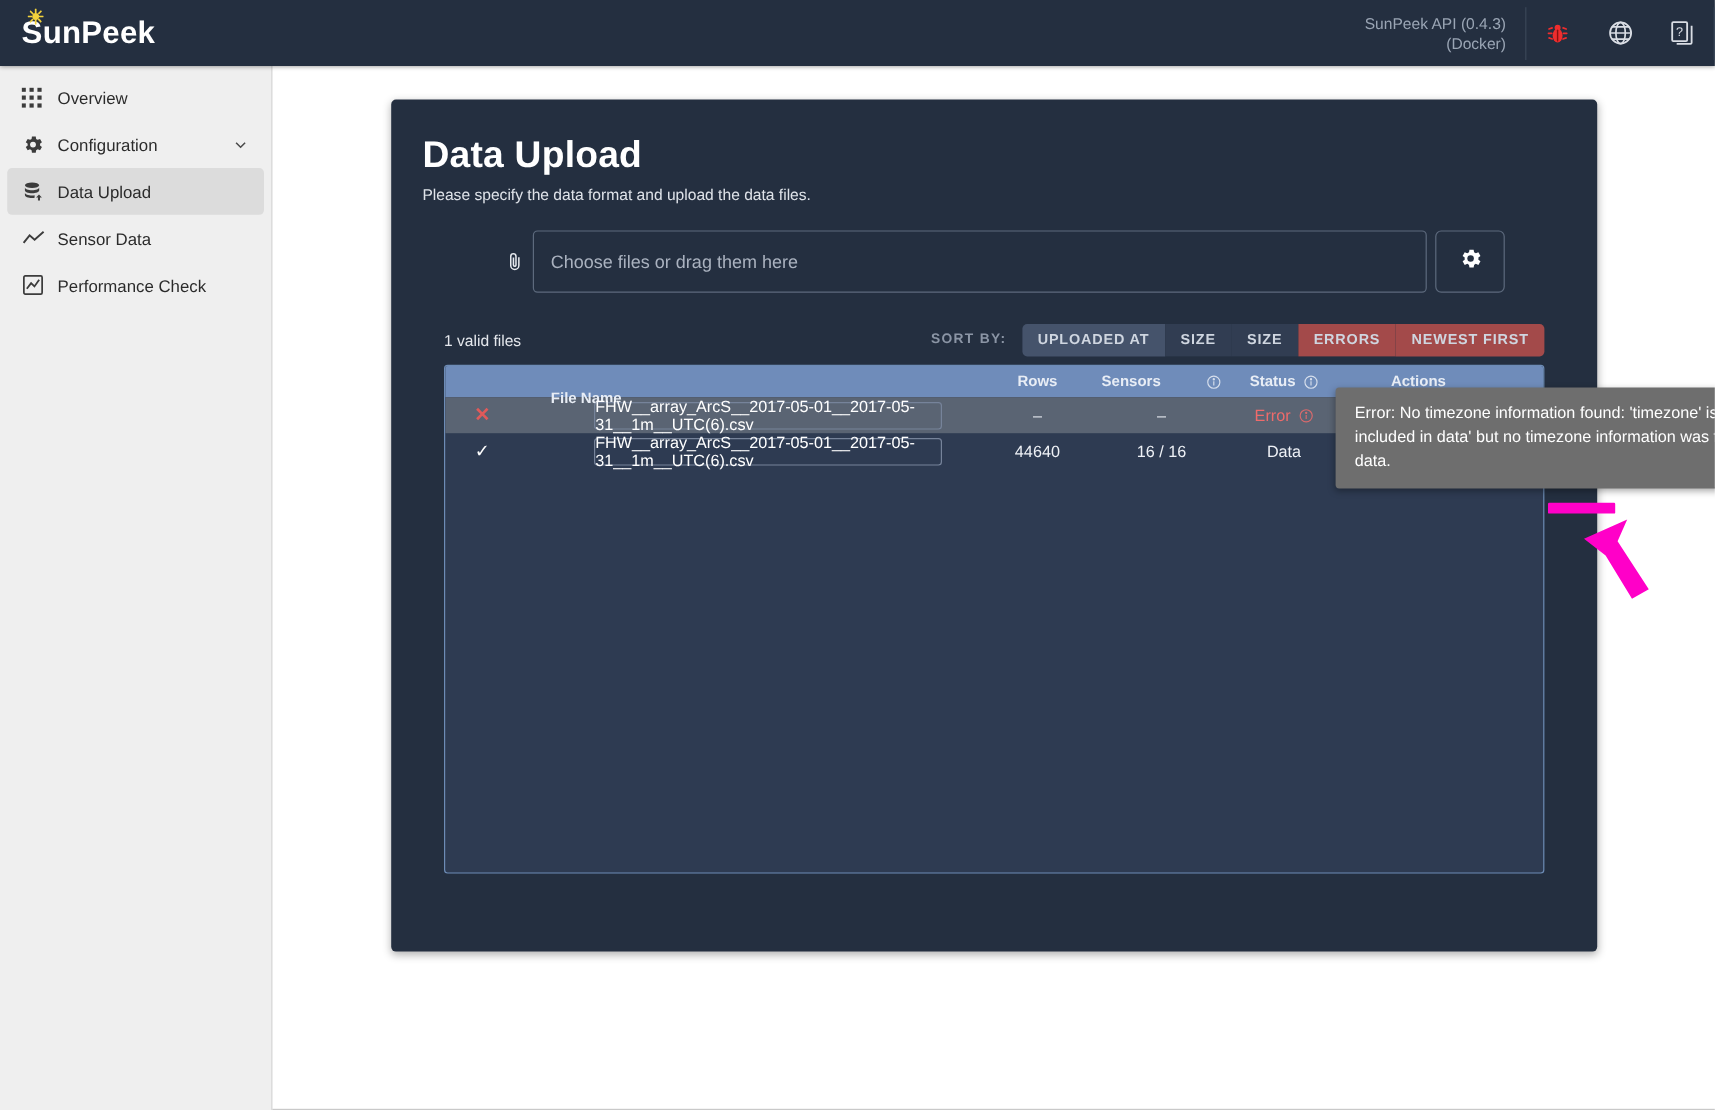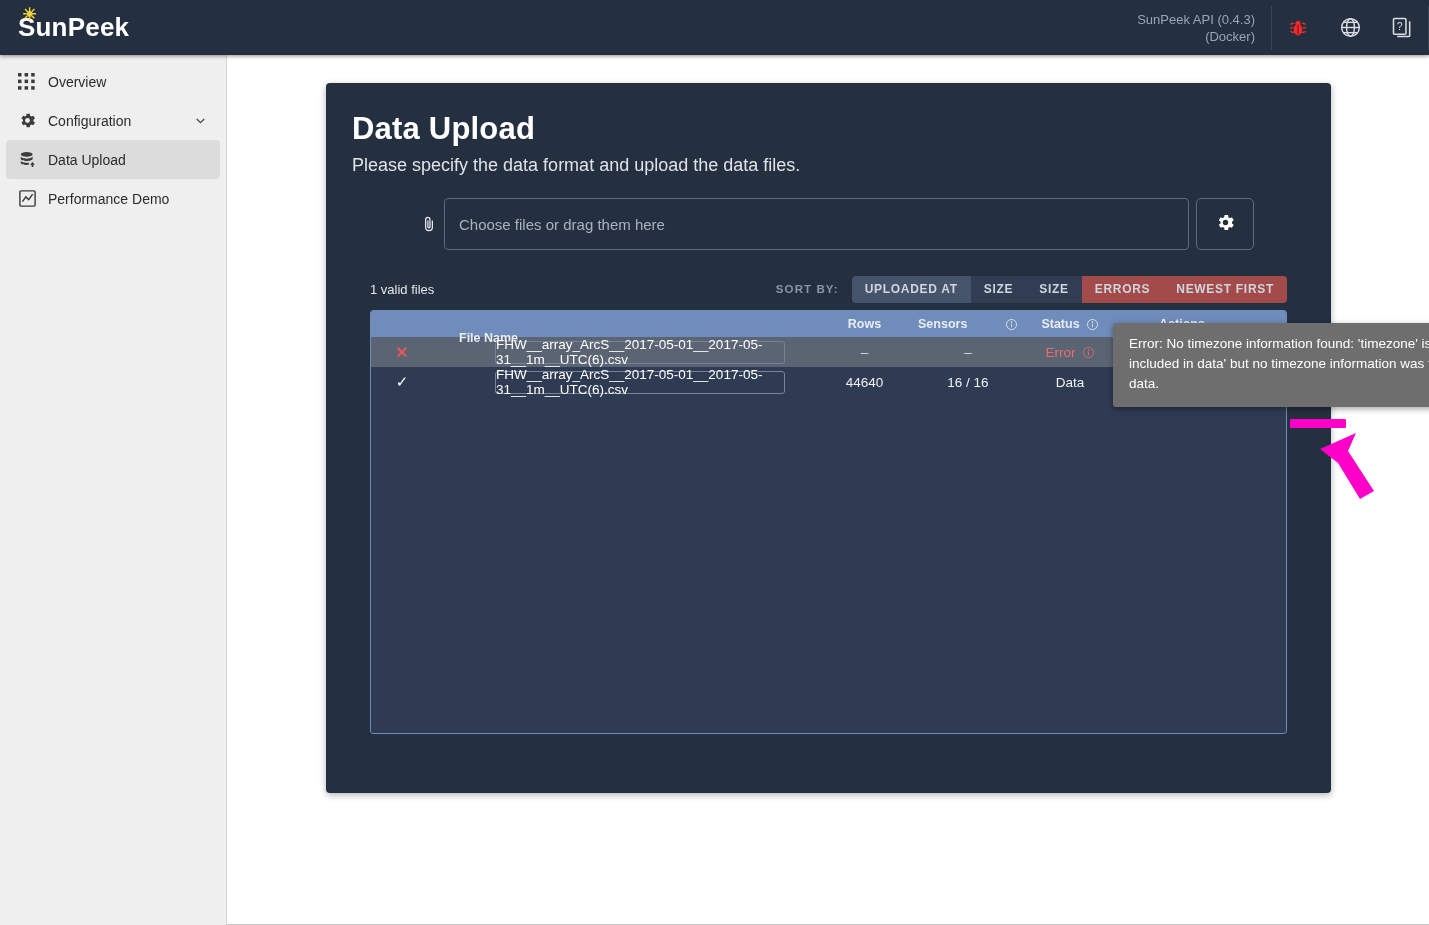--- a/index.html
+++ b/index.html
@@ -92,21 +92,21 @@
     width: 1005px; height: 710px;
     background: #242f40;
     border-radius: 4px;
     box-shadow: 0 2px 7px rgba(0,0,0,.3);
   }
   .panel-title {
     color: #ffffff; font-size: 31px; font-weight: bold;
     padding: 28px 0 0 26px; letter-spacing: .2px;
   }
   .panel-sub {
-    color: #dfe3e9; font-size: 18px; padding: 8px 0 0 26px;
+    color: #dfe3e9; font-size: 13px; padding: 8px 0 0 26px;
   }
 
   
   .picker-row {
     display: flex; align-items: center;
     margin: 22px 0 0 88px;
   }
   .clip {
     width: 30px; display: flex; justify-content: center; align-items: center;
     color: #e6e9ee;
@@ -318,29 +318,37 @@
       <svg width="19" height="19" viewBox="0 0 24 24" fill="#3c3c3c">
         <ellipse cx="11" cy="5.5" rx="7.5" ry="2.9"></ellipse>
         <path d="M3.5 8v3c0 1.6 3.4 2.9 7.5 2.9s7.5-1.3 7.5-2.9V8c0 1.6-3.4 2.9-7.5 2.9S3.5 9.6 3.5 8z"></path>
         <path d="M3.5 13v3c0 1.6 3.4 2.9 7.5 2.9 1 0 1.9-.1 2.7-.2V16c-.8.1-1.7.2-2.7.2-4.1 0-7.5-1.3-7.5-2.9z"></path>
         <path d="M18.3 15.3l3.1 3.2h-2v3h-2.2v-3h-2z"></path>
       </svg>
     </span>
     <span class="nav-label">Data Upload</span>
   </div>
 
+  <div class="nav-item">
+    <span class="nav-ico">
+      <svg width="20" height="20" viewBox="0 0 24 24" fill="none" stroke="#3c3c3c" stroke-width="1.9">
+        <polyline points="2,16 8,8.5 13,13 22,5"></polyline>
+      </svg>
+    </span>
+    <span class="nav-label">Sensor Data</span>
+  </div>
 
   <div class="nav-item">
     <span class="nav-ico">
       <svg width="19" height="19" viewBox="0 0 24 24" fill="none" stroke="#3c3c3c" stroke-width="1.8">
         <rect x="2.4" y="2.4" width="19.2" height="19.2" rx="1.4"></rect>
         <polyline points="5.5,16 10,10 13.5,13.5 18.5,6.5" stroke-width="1.9"></polyline>
       </svg>
     </span>
-    <span class="nav-label">Performance Demo</span>
+    <span class="nav-label">Performance Check</span>
   </div>
 </div>
 
 <div class="content">
   <div class="panel">
 
     <div class="panel-title">Data Upload</div>
     <div class="panel-sub">Please specify the data format and upload the data files.</div>
 
     <div class="picker-row">

